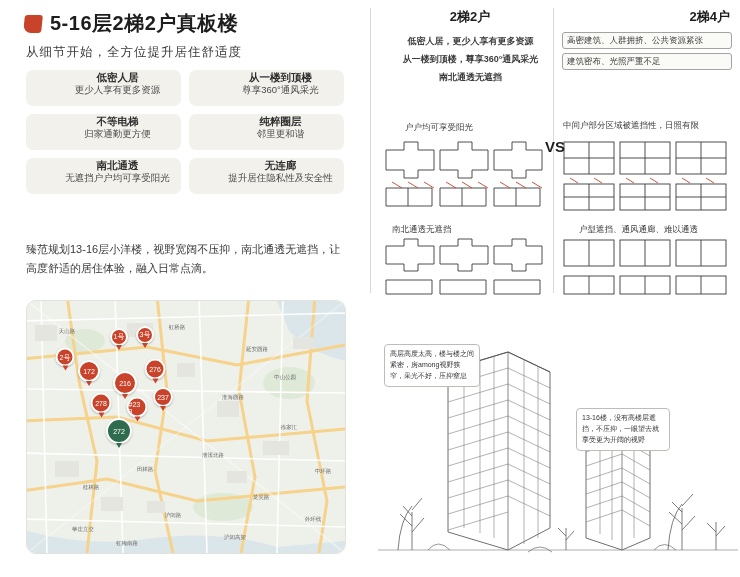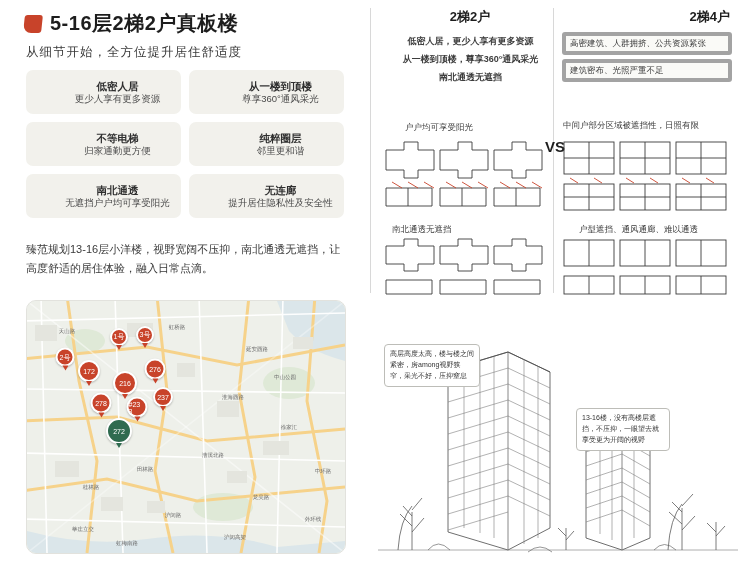--- a/index.html
+++ b/index.html
@@ -20,21 +20,21 @@
   .title-mark{width:18px;height:18px;background:#c8432a;border-radius:3px 3px 3px 8px;margin-right:8px;
     transform:skewX(-6deg);}
   .title-text{font-size:20px;font-weight:bold;letter-spacing:0.5px;color:#1d1d1d;}
 
   .subtitle{position:absolute;left:26px;top:44px;font-size:12.5px;color:#3a3a3a;letter-spacing:1px;}
 
   .grid{position:absolute;left:26px;top:70px;width:318px;}
   .row{display:flex;gap:8px;margin-bottom:8px;}
   .cell{
     flex:1;background:#f2f1ec;border-radius:7px;
-    height:44px;display:flex;flex-direction:column;align-items:center;justify-content:center;
+    height:36px;display:flex;flex-direction:column;align-items:center;
     text-align:center;line-height:1.35;padding-left:28px;
   }
   .cell .l1{font-size:10.5px;color:#2f2f2f;font-weight:bold;}
   .cell .l2{font-size:9.5px;color:#4a4a4a;}
 
   .paragraph{position:absolute;left:26px;top:240px;width:320px;font-size:11px;line-height:1.75;color:#3a3a3a;}
 
   
   .map{position:absolute;left:26px;top:300px;width:318px;height:252px;border-radius:10px;overflow:hidden;
     background:#eef0ea;border:1px solid #e2e2dd;}
@@ -56,21 +56,21 @@
   .vline{position:absolute;left:370px;top:8px;width:1px;height:285px;background:#d8d8d8;}
   .vline2{position:absolute;left:553px;top:8px;width:1px;height:285px;background:#d8d8d8;}
 
   .cmp-head{position:absolute;top:8px;font-size:13px;font-weight:bold;text-align:center;width:170px;color:#1d1d1d;}
   .cmp-head.a{left:385px;}
   .cmp-head.b{left:560px;text-align:right;}
 
   .cmp-list{position:absolute;font-size:9px;color:#3d3d3d;line-height:2.0;}
   .cmp-list.a{left:388px;top:32px;width:165px;text-align:center;font-weight:bold;}
   .cmp-list.b{left:562px;top:32px;width:170px;}
-  .cmp-list.b .li{border:4px solid #a3a3a3;border-radius:3px;padding:1px 4px;margin-bottom:4px;
+  .cmp-list.b .li{border:1px solid #a3a3a3;border-radius:3px;padding:1px 4px;margin-bottom:4px;
     font-size:8.5px;line-height:1.5;background:#fafaf7;}
 
   .vs{position:absolute;left:545px;top:138px;font-size:15px;font-weight:bold;color:#1d1d1d;}
 
   .dcap{position:absolute;font-size:8.5px;color:#3d3d3d;}
 
   .plan{position:absolute;}
 
   
   .illus{position:absolute;left:378px;top:300px;width:360px;height:272px;}

